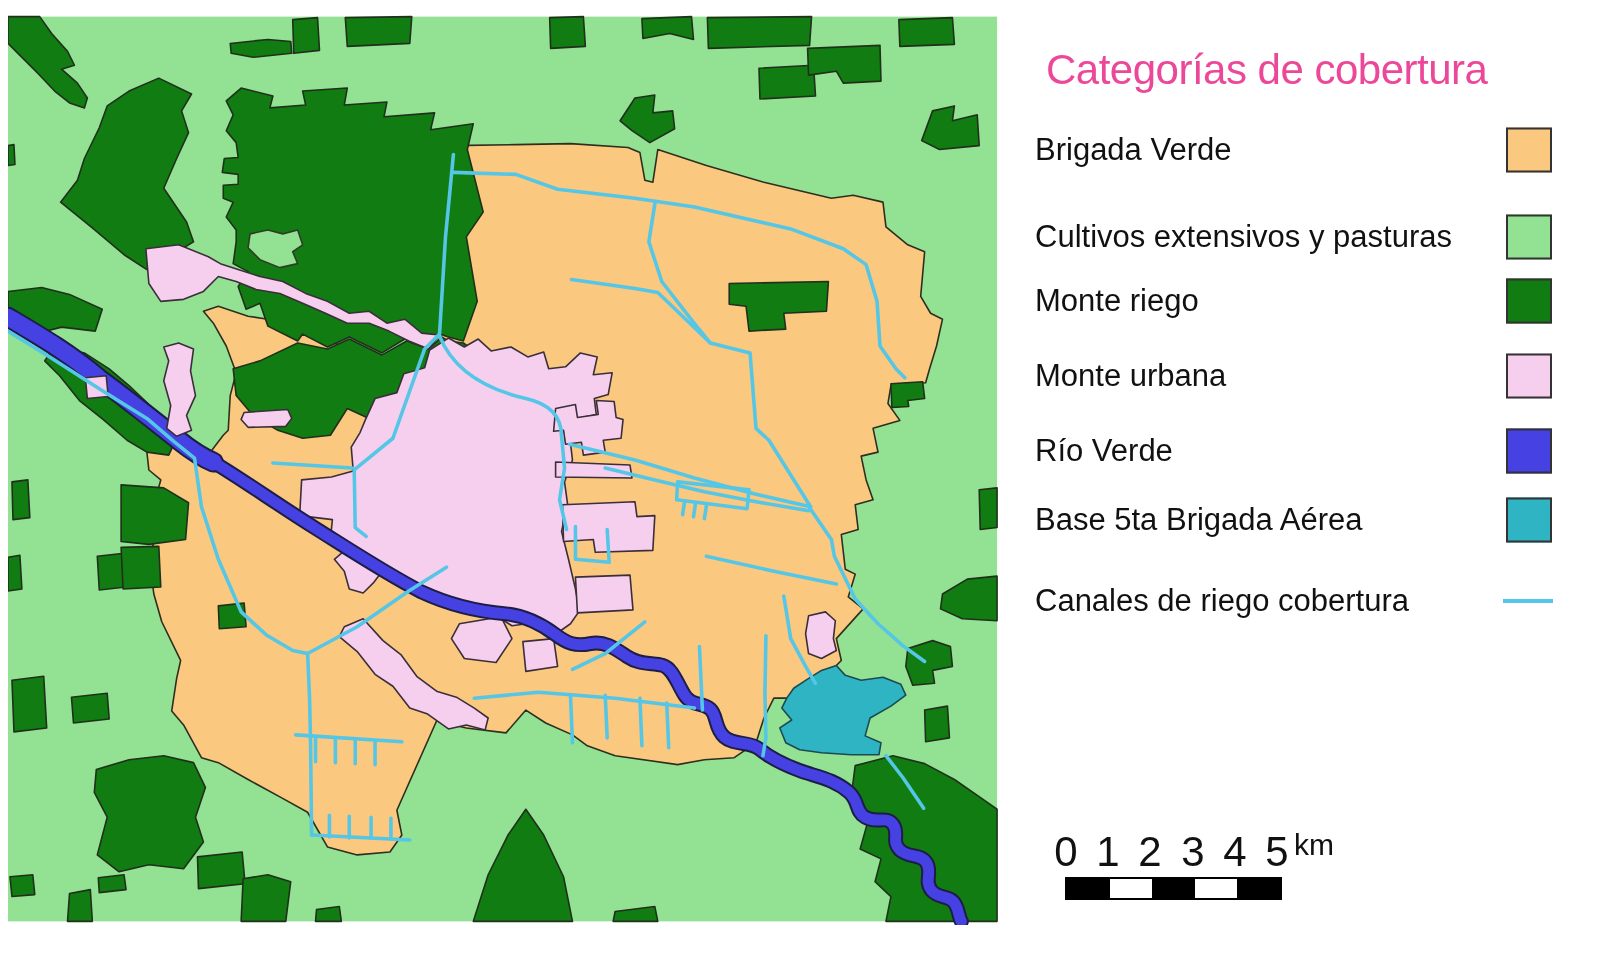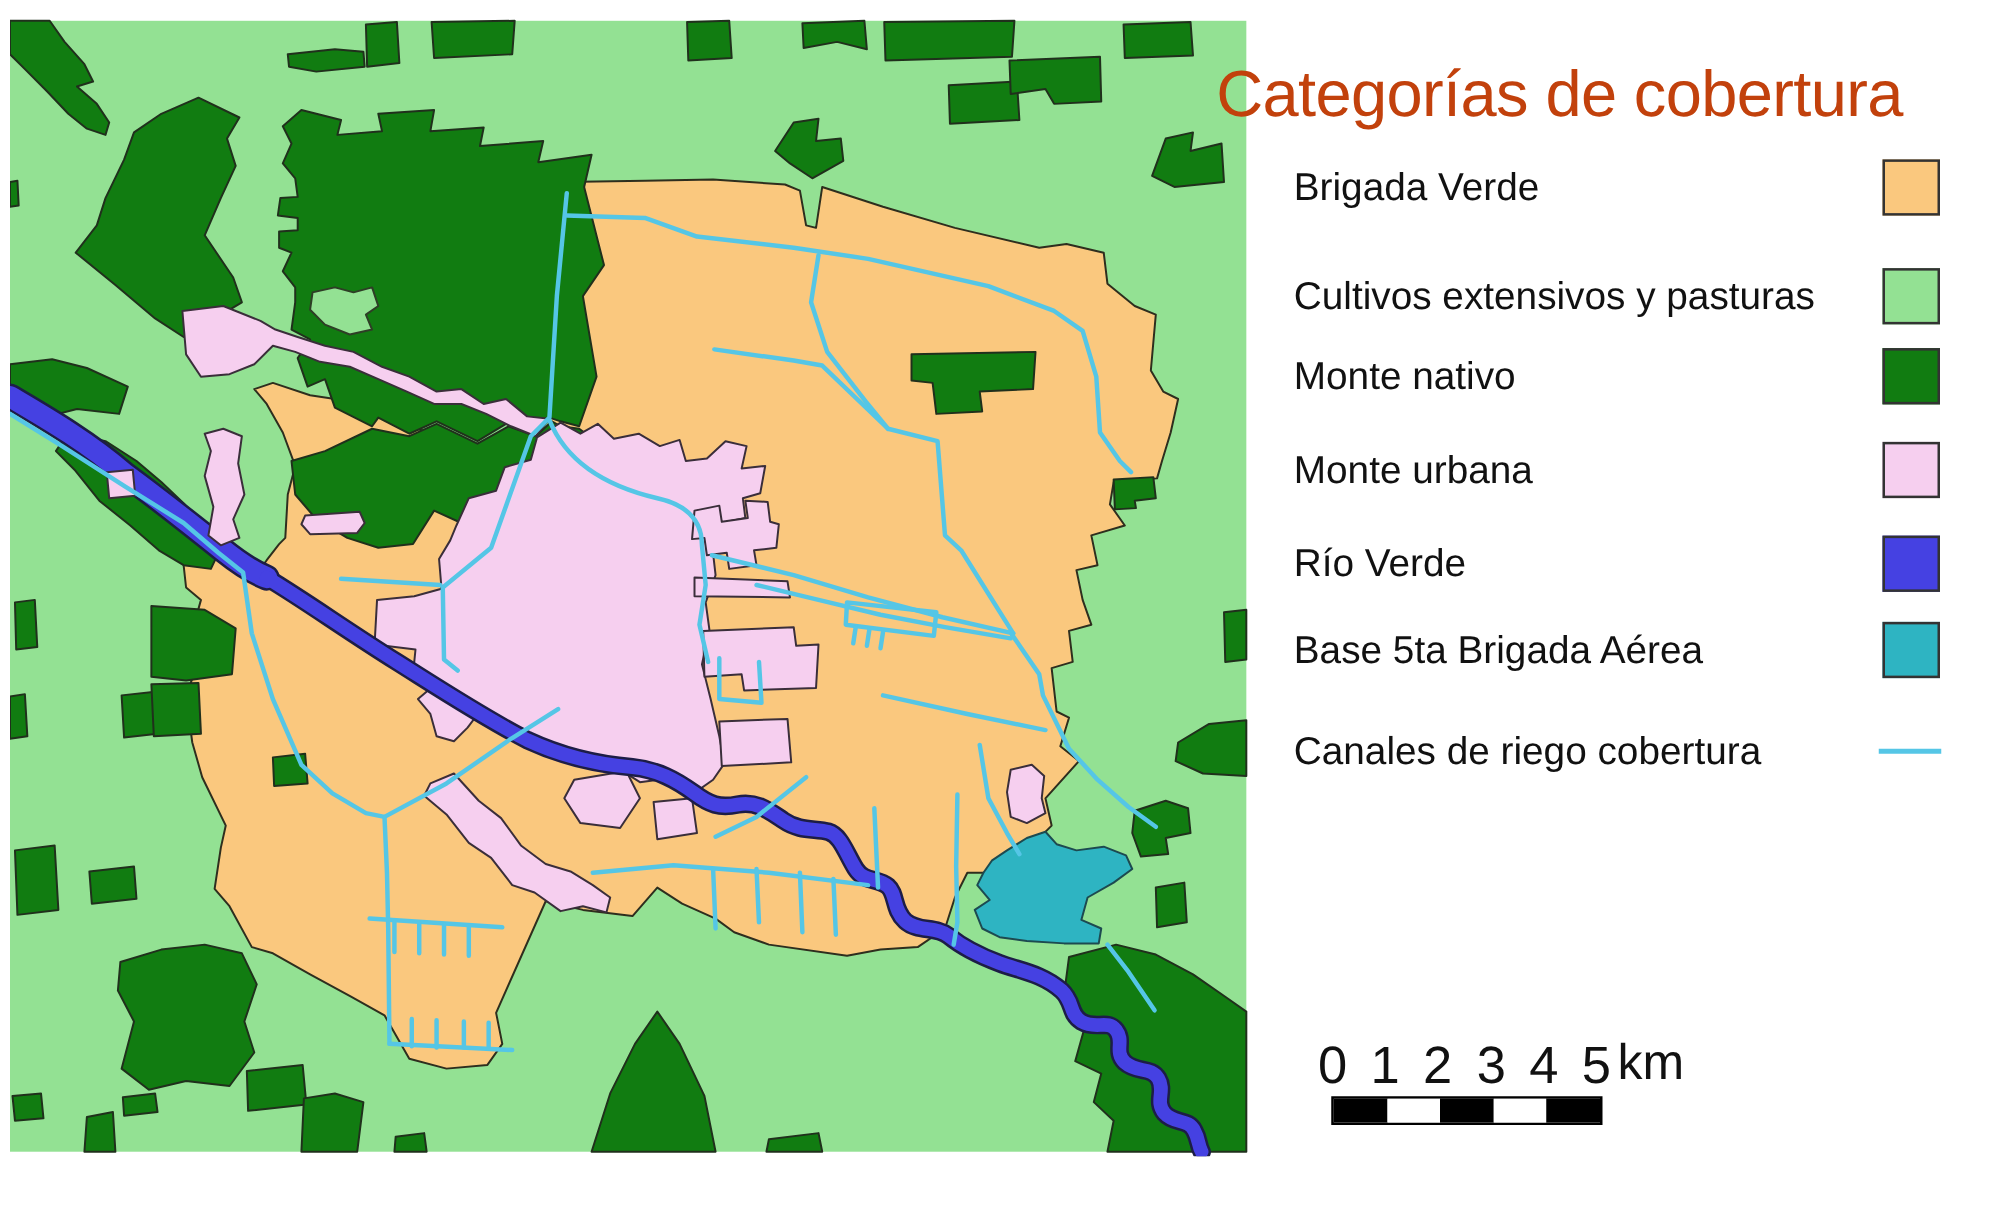--- a/index.html
+++ b/index.html
@@ -13,31 +13,31 @@
   .cat-orange{fill:#FAC87E;stroke:#2e2e1e;stroke-width:1.6;stroke-linejoin:round;}
   .cat-forest{fill:#117C11;stroke:#20301c;stroke-width:1.6;stroke-linejoin:round;}
   .cat-pink{fill:#F6CFEF;stroke:#3a2e3a;stroke-width:1.6;stroke-linejoin:round;}
   .cat-teal{fill:#2EB4C2;stroke:#1d4a50;stroke-width:1.6;stroke-linejoin:round;}
   .cat-lgreen{fill:#93E193;stroke:#2e3e26;stroke-width:1.6;stroke-linejoin:round;}
   .river-casing{fill:none;stroke:#1d1d46;stroke-linecap:round;stroke-linejoin:round;}
   .river{fill:none;stroke:#4541E2;stroke-linecap:round;stroke-linejoin:round;}
   .canal{fill:none;stroke:#55C6E6;stroke-width:3.6;stroke-linecap:round;stroke-linejoin:round;}
 
   
-  #legend-title{position:absolute;left:973px;top:46px;font-size:52px;letter-spacing:-0.5px;color:#c2410c;}
+  #legend-title{position:absolute;left:1046px;top:46px;font-size:42px;letter-spacing:-0.5px;color:#ec4899;}
   .leg-row{position:absolute;left:1035px;width:540px;height:50px;}
   .leg-label{position:absolute;left:0;top:50%;transform:translateY(-50%);font-size:31px;color:#111;white-space:nowrap;}
   .leg-swatch{position:absolute;left:471px;top:50%;transform:translateY(-50%);width:46px;height:45px;
     border:2px solid #333;box-sizing:border-box;}
   .leg-swatch.line-swatch{height:0;border:none;width:50px;left:468px;}
 
   
   #scalebar{position:absolute;left:0;top:0;}
   .sb-num{position:absolute;top:828px;width:60px;text-align:center;font-size:42px;color:#111;}
-  .sb-unit{position:absolute;top:828px;left:1294px;font-size:40px;color:#111;}
+  .sb-unit{position:absolute;top:828px;left:1294px;font-size:30px;color:#111;}
   #sb-bar{position:absolute;left:1065px;top:877px;width:213px;height:19px;border:2px solid #000;
     box-sizing:content-box;display:flex;}
   #sb-bar div{flex:1 1 0;}
   .sb-black{background:#000;}
   .sb-white{background:#fff;}
 </style>
 </head>
 <body>
 
 <div id="stage">
@@ -203,21 +203,21 @@
 
     <div class="leg-row" style="top:125px;">
       <span class="leg-label">Brigada Verde</span>
       <div class="leg-swatch" style="background: rgb(250, 200, 126);"></div>
     </div>
     <div class="leg-row" style="top:212px;">
       <span class="leg-label">Cultivos extensivos y pasturas</span>
       <div class="leg-swatch" style="background: rgb(147, 225, 147);"></div>
     </div>
     <div class="leg-row" style="top:276px;">
-      <span class="leg-label">Monte nativo</span>
+      <span class="leg-label">Monte riego</span>
       <div class="leg-swatch" style="background: rgb(17, 124, 17);"></div>
     </div>
     <div class="leg-row" style="top:351px;">
       <span class="leg-label">Monte urbana</span>
       <div class="leg-swatch" style="background: rgb(246, 207, 239);"></div>
     </div>
     <div class="leg-row" style="top:426px;">
       <span class="leg-label">Río Verde</span>
       <div class="leg-swatch" style="background: rgb(69, 65, 226);"></div>
     </div>

